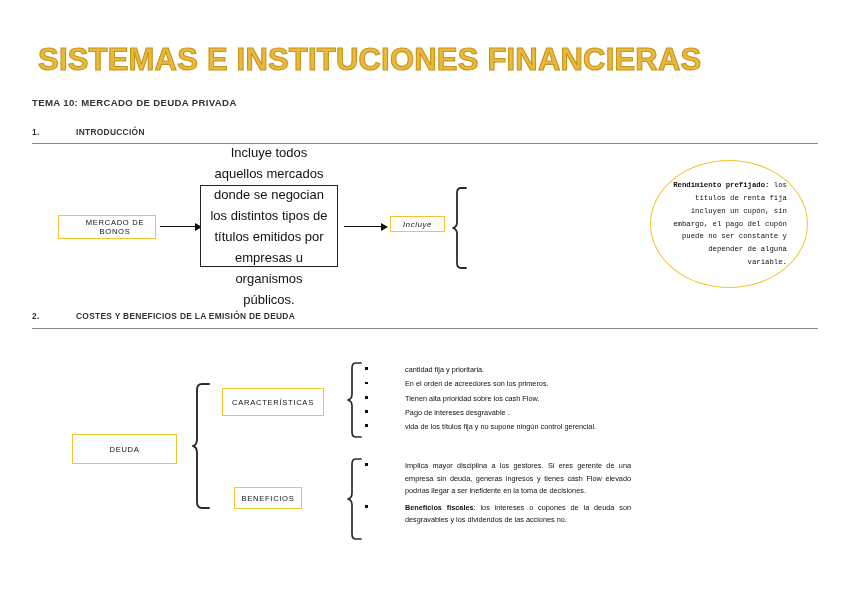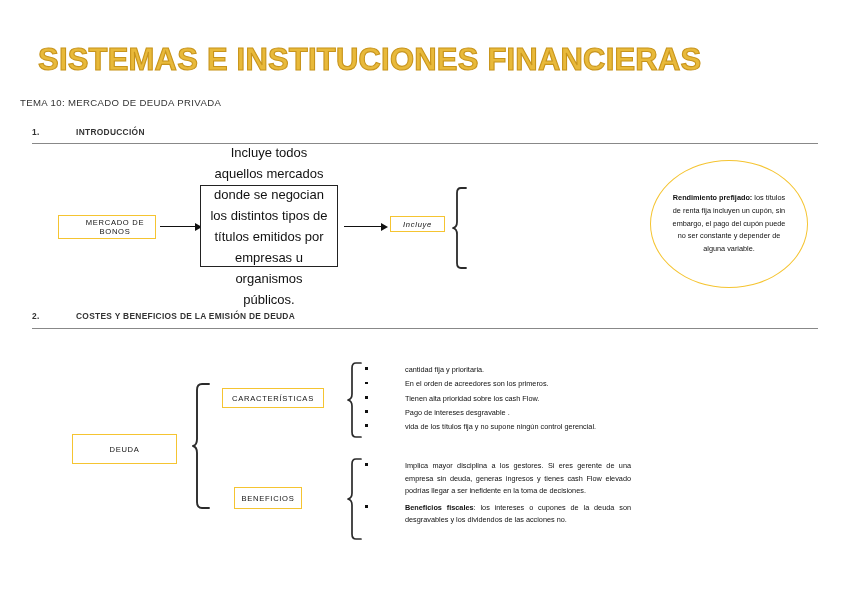--- a/index.html
+++ b/index.html
@@ -30,24 +30,24 @@
     letter-spacing: 0.2px;
     color: #e8b93a;
     -webkit-text-stroke: 1.1px #c8941b;
     text-shadow: 0 1px 0 rgba(255,255,255,0.45);
     white-space: nowrap;
   }
 
   
   .subtitle {
     position: absolute;
-    left: 20px;
+    left: 32px;
     top: 97px;
     font-size: 9.6px;
-    font-weight: normal;
+    font-weight: bold;
     letter-spacing: 0.35px;
     color: #333;
     white-space: nowrap;
   }
   .section-head {
     position: absolute;
     font-size: 8.4px;
     font-weight: bold;
     letter-spacing: 0.3px;
     color: #333;
@@ -137,23 +137,24 @@
     border: 1.8px solid #f5c431;
     border-radius: 50%;
     display: flex;
     align-items: center;
     justify-content: center;
     background: #fff;
   }
   .ellipse .etext {
     font-size: 7.3px;
     line-height: 1.78;
-    text-align: center;
+    text-align: right;
     color: #111;
     padding: 0 20px;
+    font-family: Liberation Mono, monospace;
   }
   .ellipse .etext b { font-weight: bold; }
 </style>
 </head>
 <body>
 
 <div id="page">
 
   <div class="doc-title">SISTEMAS E INSTITUCIONES FINANCIERAS</div>
 
@@ -199,21 +200,21 @@
   <div class="rule" style="top:328px; width:786px;"></div>
 
   <div class="box box-yellow" style="left:72px; top:434px; width:105px; height:30px;">DEUDA</div>
 
   <div class="brace" style="left:192px; top:382px;">
     <svg width="20" height="128" viewBox="0 0 20 128">
       <path d="M17 2 H10 Q5 2 5 8 V57 Q5 63 1 64 Q5 65 5 71 V120 Q5 126 10 126 H17" fill="none" stroke="#2b2b2b" stroke-width="1.9" stroke-linecap="round" stroke-linejoin="round"></path>
     </svg>
   </div>
 
-  <div class="box box-yellow" style="left:222px; top:388px; width:102px; height:20px;">CARACTERÍSTICAS</div>
+  <div class="box box-yellow" style="left:222px; top:388px; width:102px; height:28px;">CARACTERÍSTICAS</div>
 
   <div class="brace" style="left:347px; top:361px;">
     <svg width="16" height="78" viewBox="0 0 16 78">
       <path d="M14 2 H9 Q5 2 5 7 V33 Q5 38 1 39 Q5 40 5 45 V71 Q5 76 9 76 H14" fill="none" stroke="#2b2b2b" stroke-width="1.7" stroke-linecap="round" stroke-linejoin="round"></path>
     </svg>
   </div>
 
   <div class="bullets" style="left:365px; top:364px; width:250px;">
     <div class="li">cantidad fija y prioritaria.</div>
     <div class="li">En el orden de acreedores son los primeros.</div>

